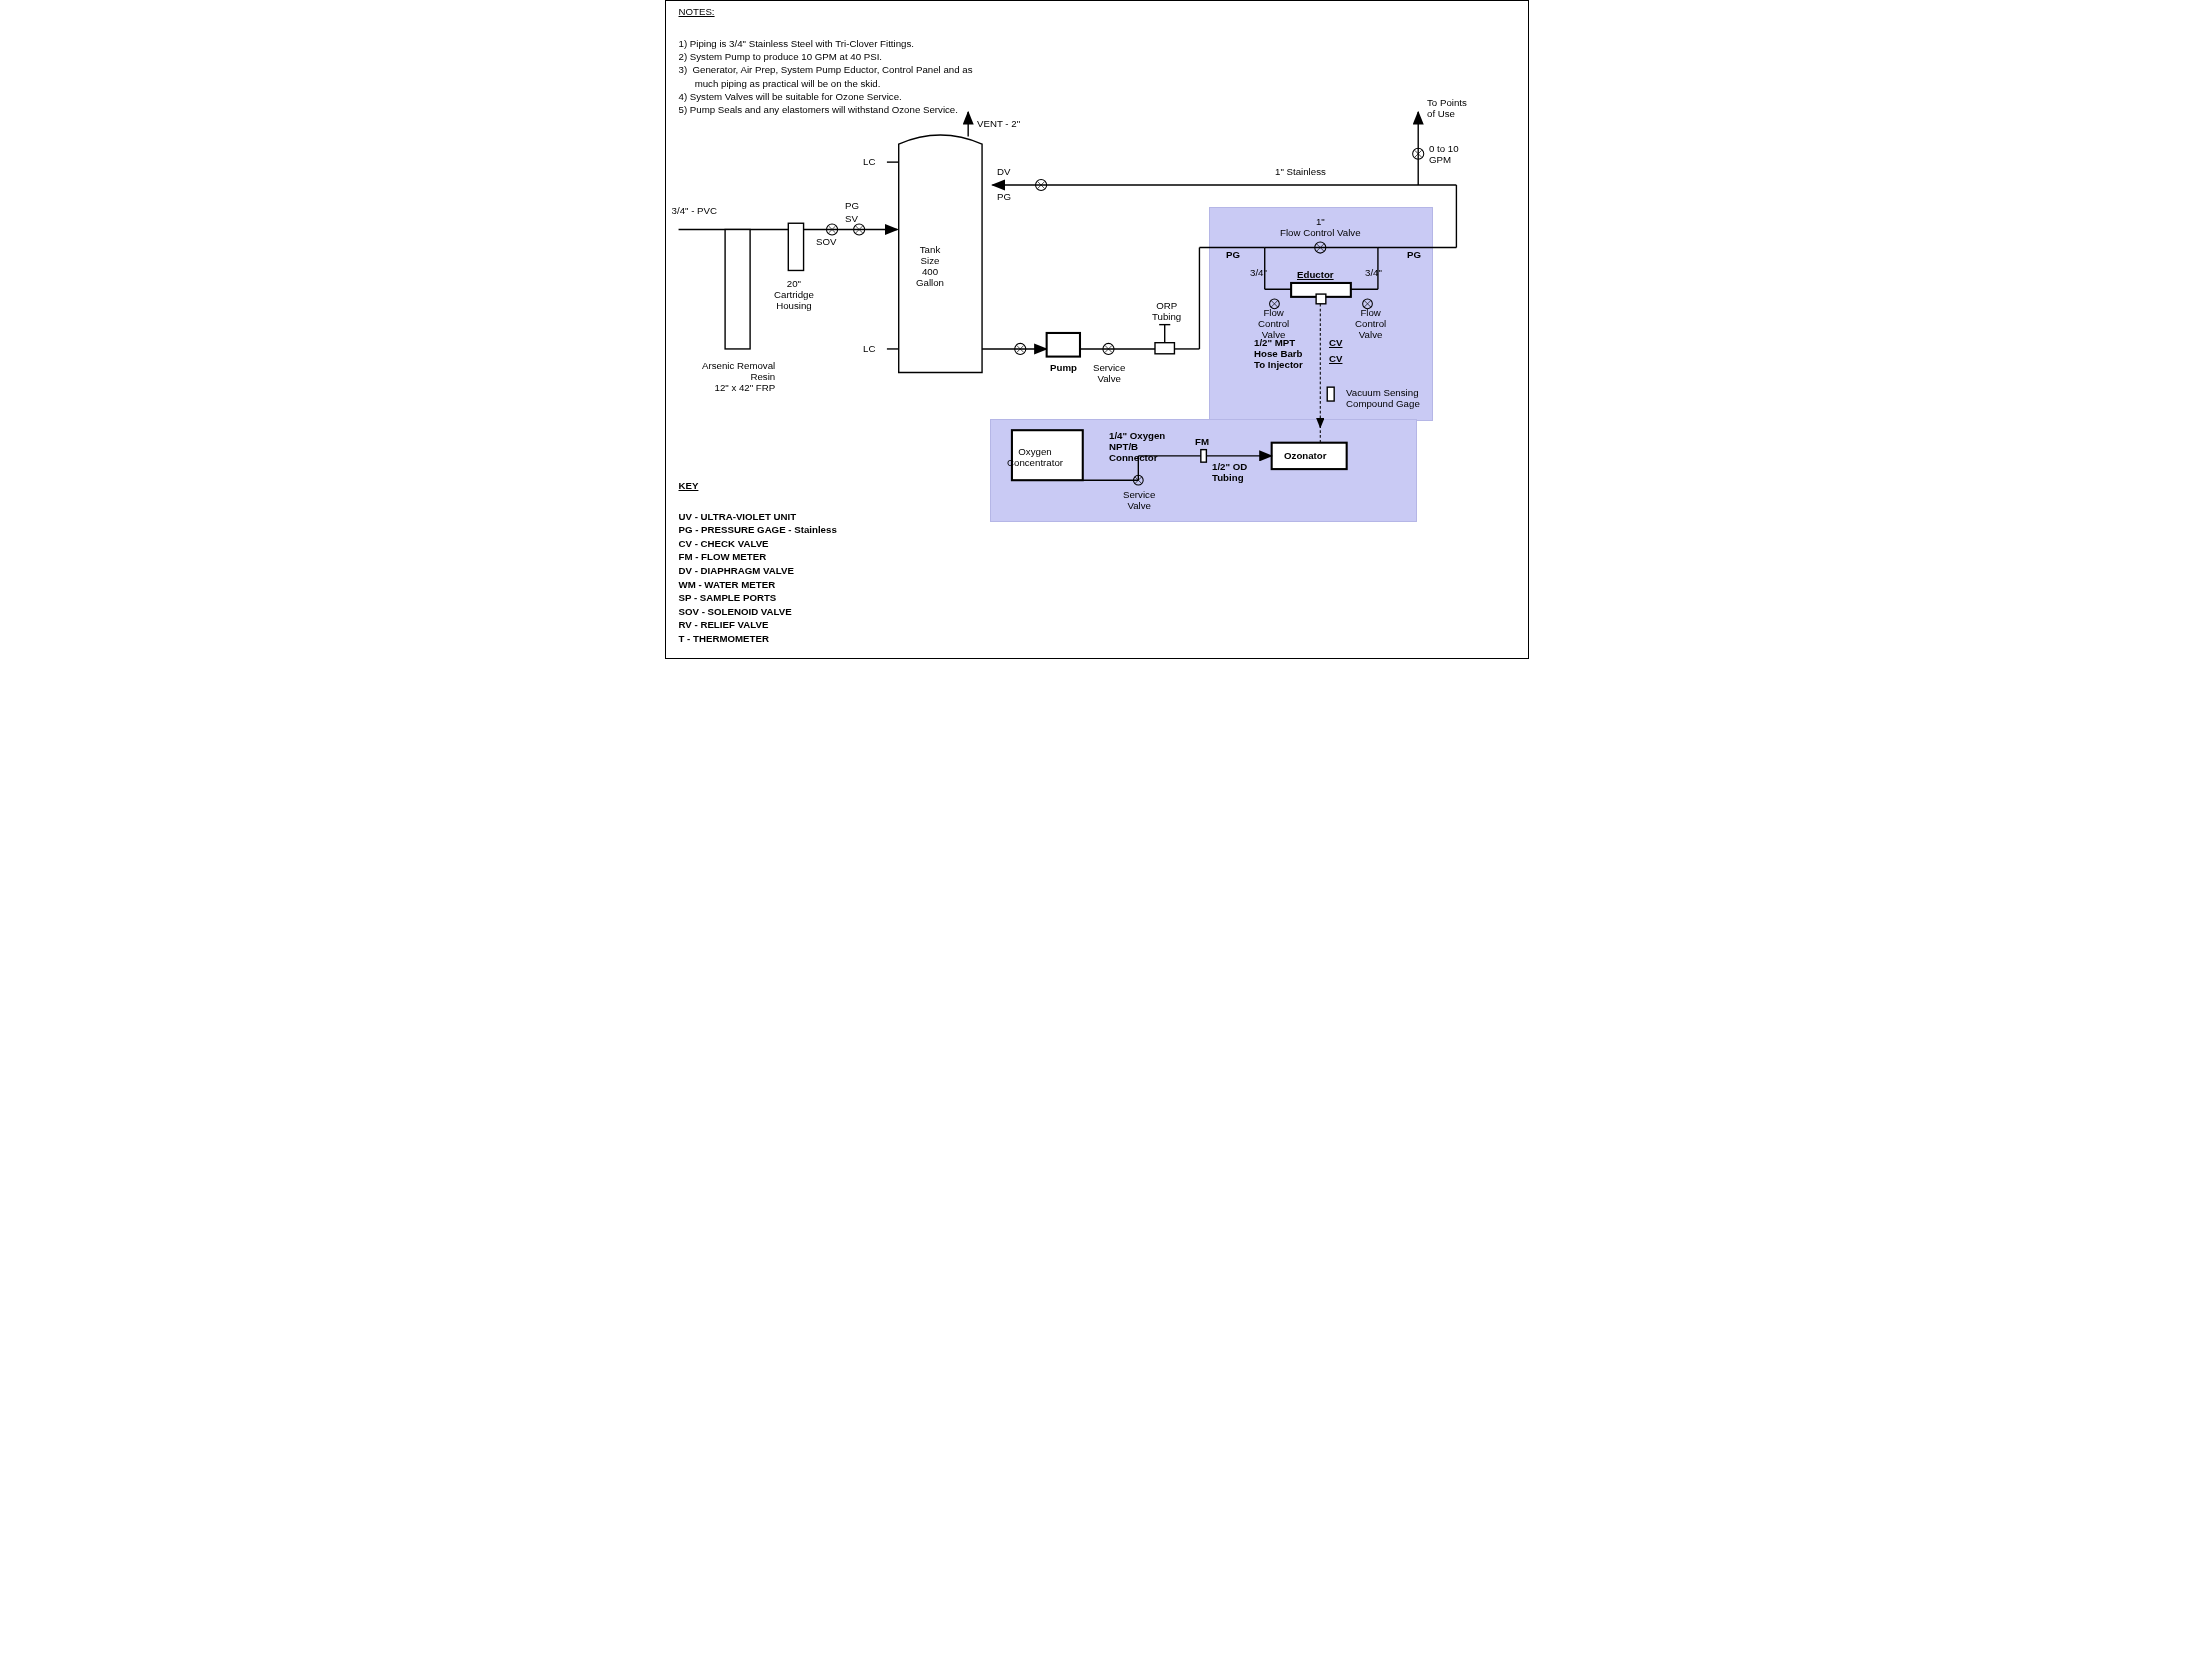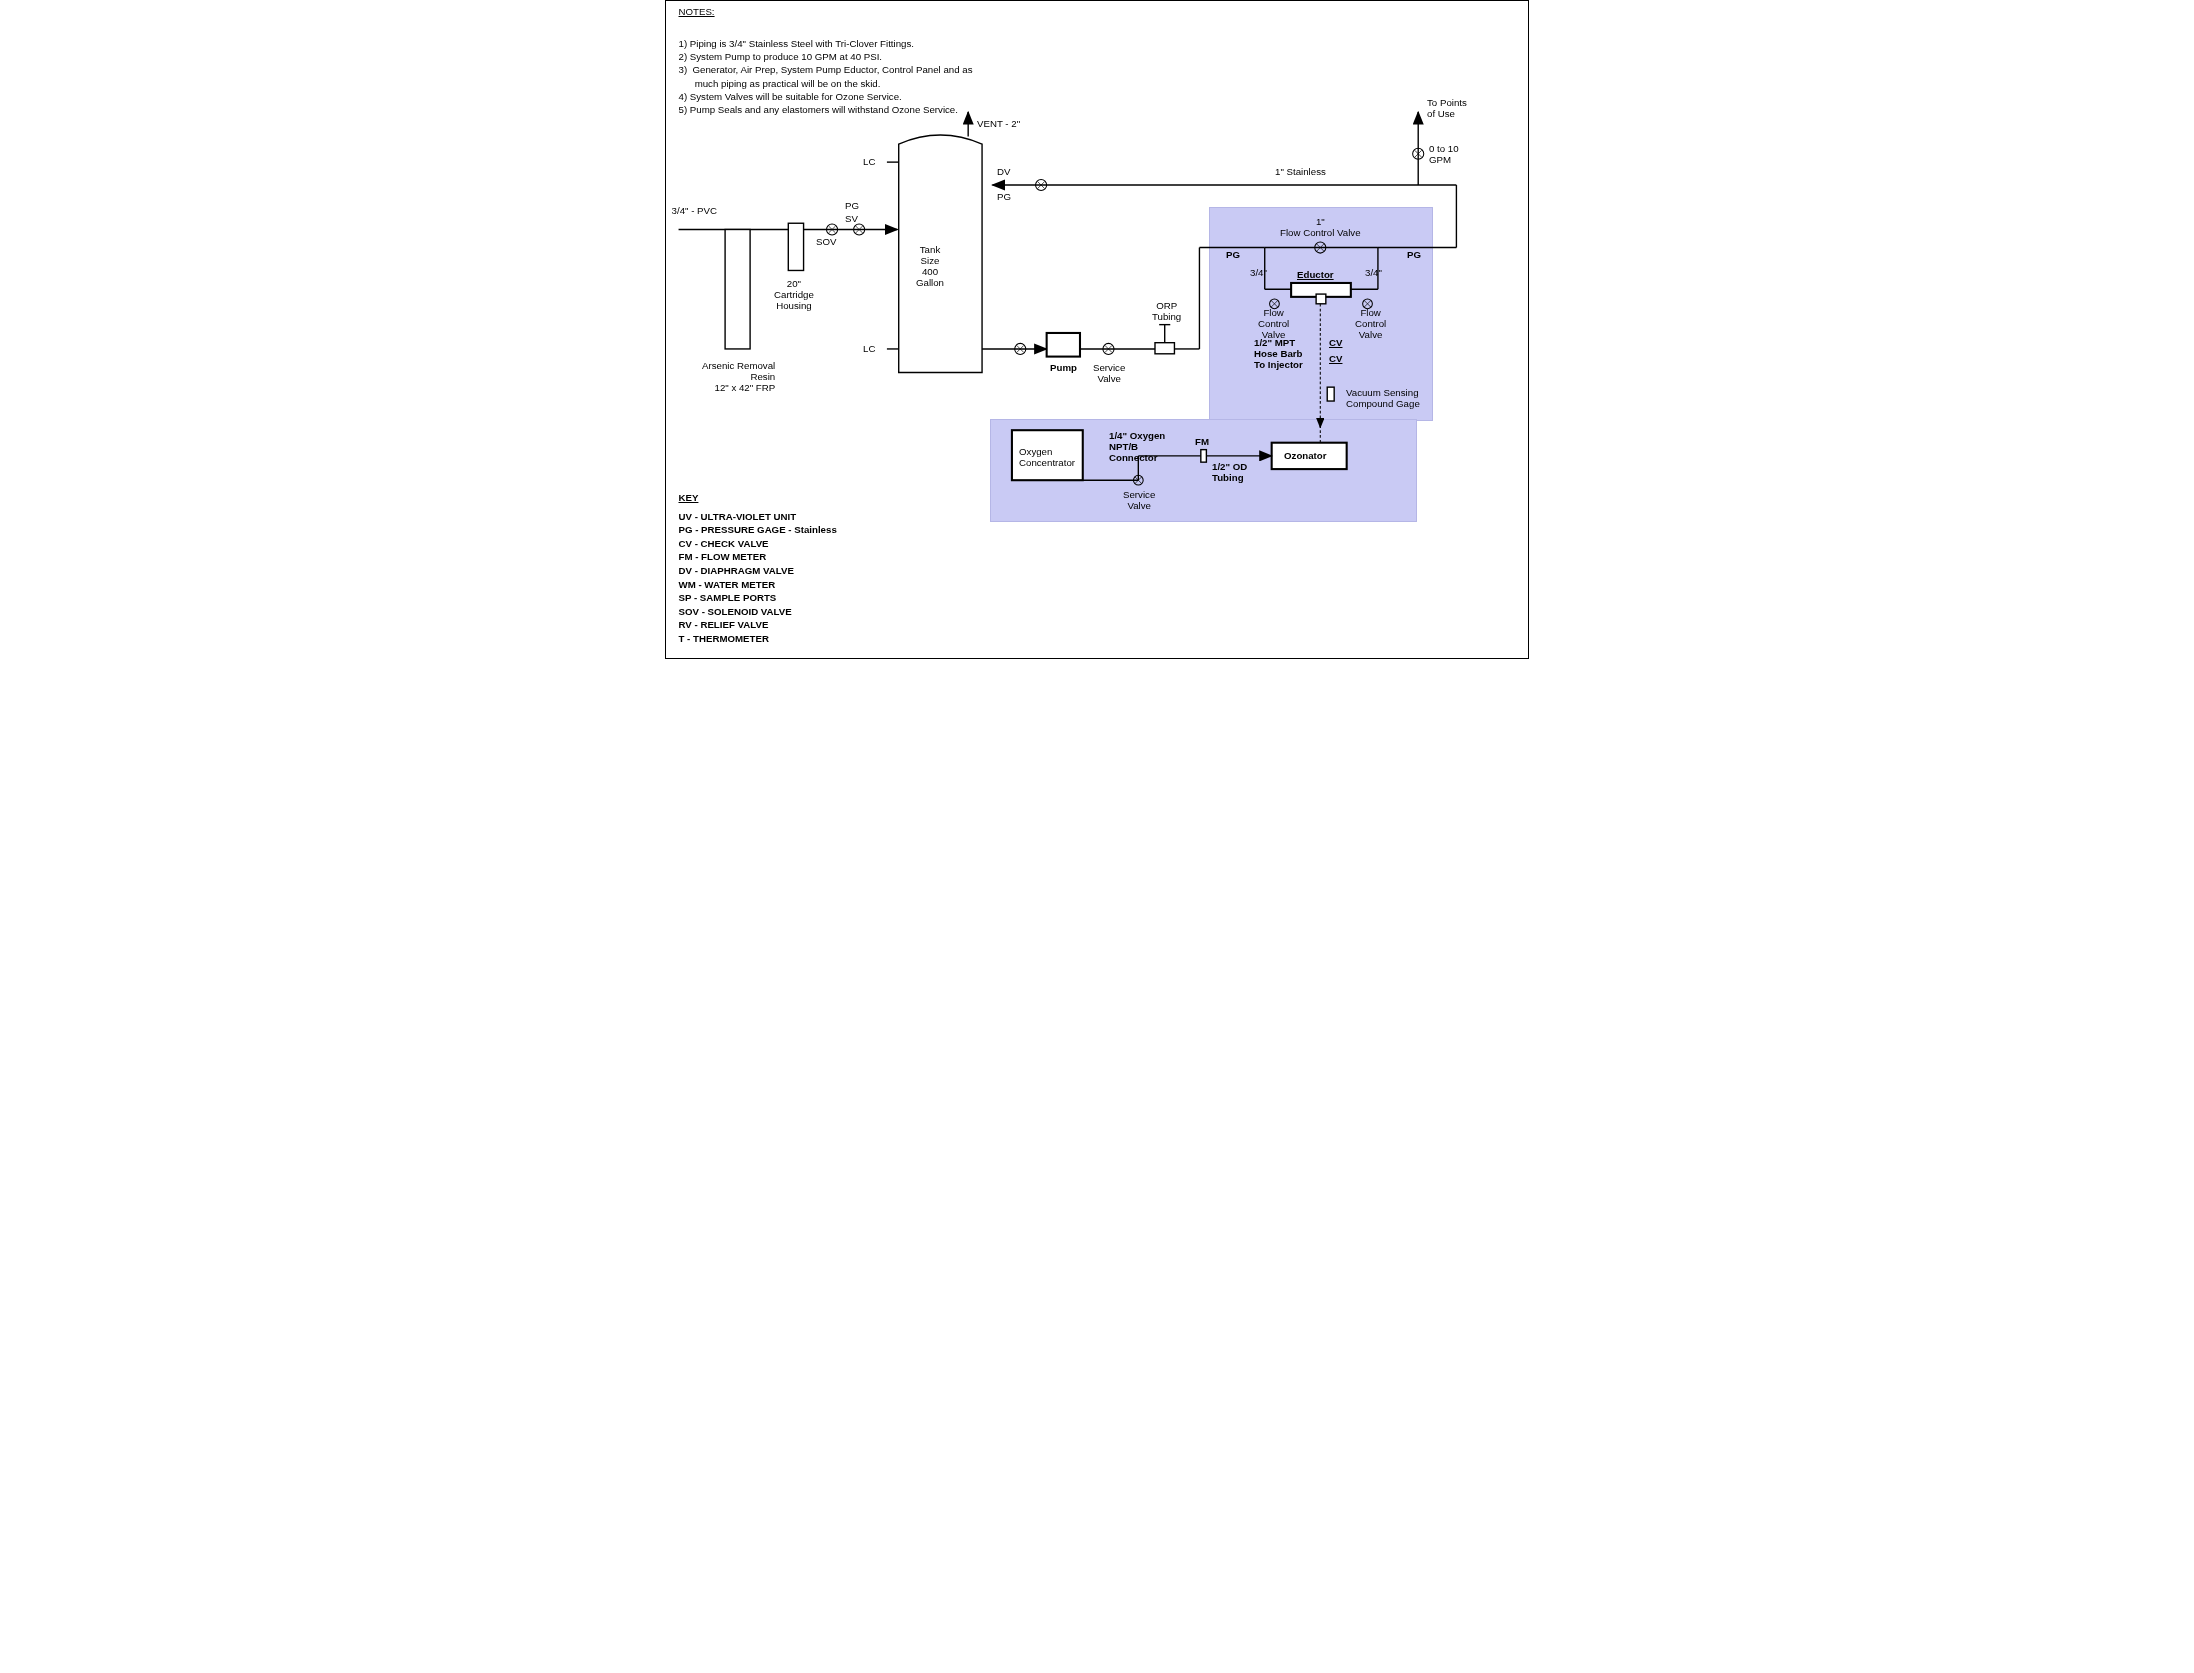--- a/index.html
+++ b/index.html
@@ -1,21 +1,21 @@
 <!DOCTYPE html>
 <html style="font-size:11px"><head>
 <meta charset="utf-8">
 <style>
 html,body{margin:0;padding:0}
 body{background:#fff;font-family:Arial,Helvetica,sans-serif}
 .page{position:relative;width:862px;height:657px;border:0.7px solid #000;margin:0 auto;overflow:hidden}
 .notes{position:absolute;left:12.5px;top:4.2px;font-size:9.7px;line-height:1.35;color:#000}
 .notes-title{text-decoration:underline;font-weight:400;margin-bottom:19px}
 .key{position:absolute;left:12.5px;bottom:12.5px;font-size:9.7px;font-weight:bold;line-height:1.4}
-.key-title{text-decoration:underline;margin-bottom:5px}
+.key-title{text-decoration:underline;margin-bottom:17px}
 .lbl{position:absolute;font-size:9.7px;color:#000;white-space:pre}
 .lbl.b{font-weight:bold}
 .skid{position:absolute;background:#c9caf4;border:1.4px solid #b5b6e6}
 svg{position:absolute;left:0;top:0}
 </style>
 </head>
 <body>
 
 <div class="page">
 
@@ -174,21 +174,21 @@
 <div class="lbl" style="left:689px;top:306px;text-align:center">Flow
 Control
 Valve</div>
 <div class="lbl b" style="left:588px;top:336px">1/2" MPT
 Hose Barb
 To Injector</div>
 <div class="lbl b" style="left:663px;top:336px;text-decoration:underline">CV</div>
 <div class="lbl b" style="left:663px;top:352px;text-decoration:underline">CV</div>
 <div class="lbl" style="left:680px;top:386px">Vacuum Sensing
 Compound Gage</div>
-<div class="lbl" style="left:353px;top:445px;">Oxygen
+<div class="lbl" style="left:341px;top:445px;text-align:center">Oxygen
 Concentrator</div>
 <div class="lbl b" style="left:443px;top:429px">1/4" Oxygen
 NPT/B
 Connector</div>
 <div class="lbl b" style="left:529px;top:435px">FM</div>
 <div class="lbl b" style="left:546px;top:460px">1/2" OD
 Tubing</div>
 <div class="lbl b" style="left:618px;top:449px;">Ozonator</div>
 <div class="lbl" style="left:457px;top:488px;text-align:center">Service
 Valve</div>

